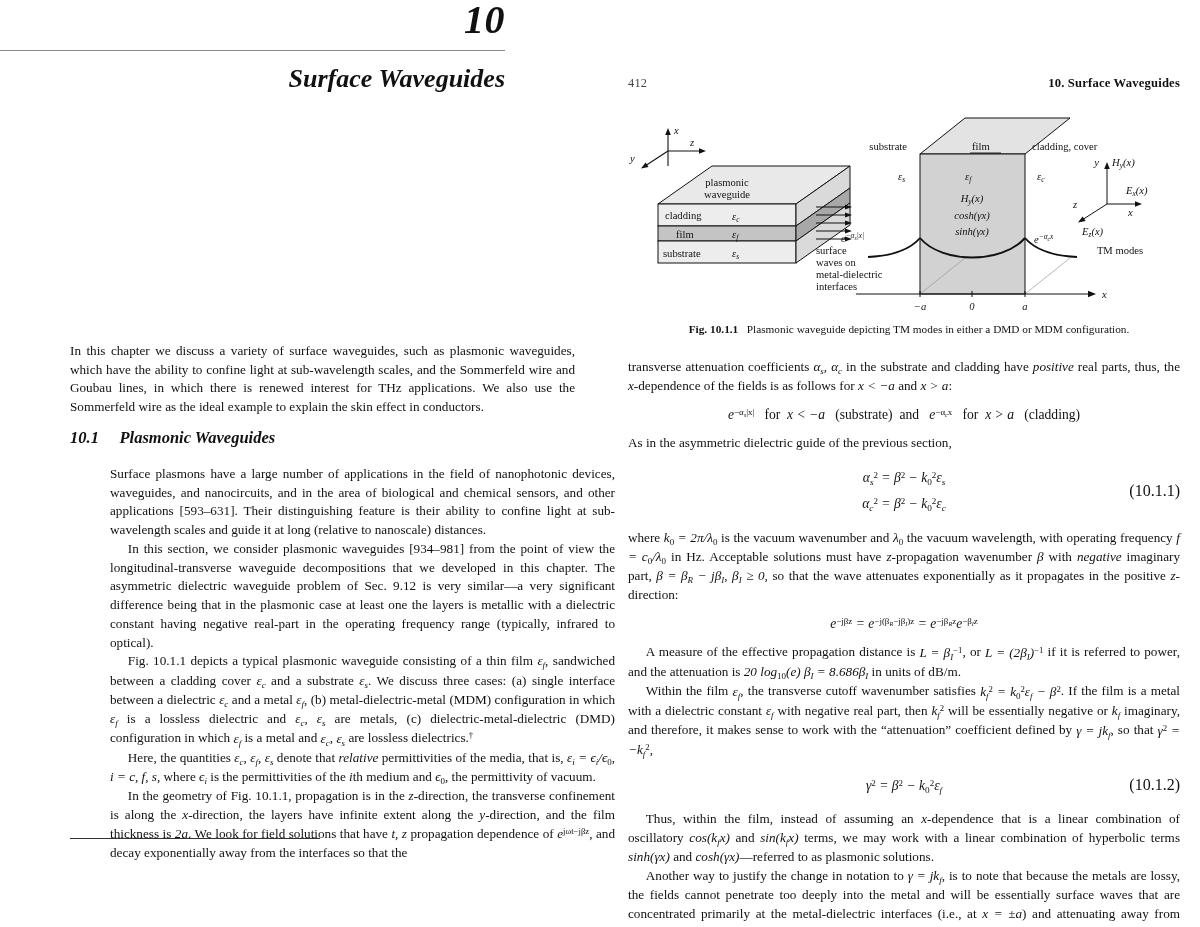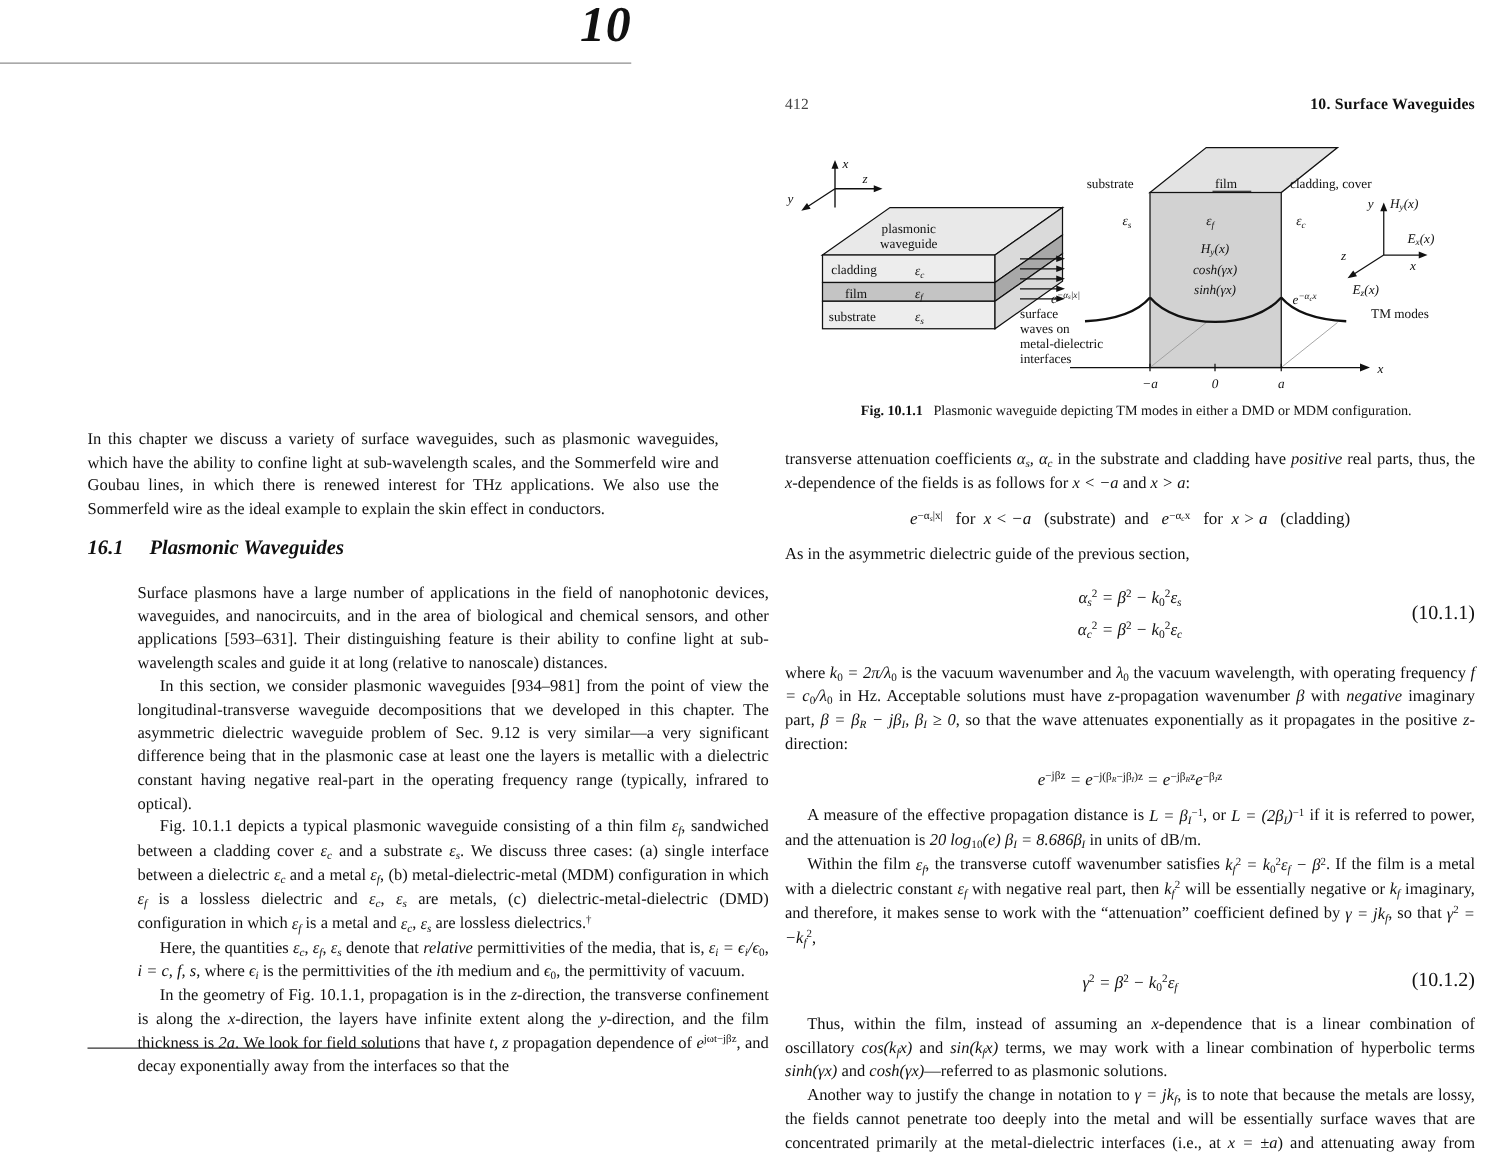--- a/index.html
+++ b/index.html
@@ -79,29 +79,30 @@
   .fxs{font-size:7.4px;}
 </style>
 </head>
 <body>
 
 <div class="page">
 
   <div id="left">
     <div class="chapnum">10</div>
     <div class="chaprule"></div>
+    <div class="chaptitle">Surface Waveguides</div>
   </div>
 
   <div id="intro">
     <p>In this chapter we discuss a variety of surface waveguides, such as plasmonic waveguides, which have the ability to confine light at sub-wavelength scales, and the Sommerfeld wire and Goubau lines, in which there is renewed interest for THz applications. We also use the Sommerfeld wire as the ideal example to explain the skin effect in conductors.</p>
   </div>
 
   <div id="sec-head-wrap">
     <div class="sechead">
-      <span>16.1</span>
+      <span>10.1</span>
       &nbsp;&nbsp;&nbsp;
       <span>Plasmonic Waveguides</span>
     </div>
   </div>
 
   <div id="body-left">
     <p>Surface plasmons have a large number of applications in the field of nanophotonic devices, waveguides, and nanocircuits, and in the area of biological and chemical sensors, and other applications [593–631]. Their distinguishing feature is their ability to confine light at sub-wavelength scales and guide it at long (relative to nanoscale) distances.</p>
     <p class="indent">In this section, we consider plasmonic waveguides [934–981] from the point of view the longitudinal-transverse waveguide decompositions that we developed in this chapter.  The asymmetric dielectric waveguide problem of Sec. 9.12 is very similar—a very significant difference being that in the plasmonic case at least one the layers is metallic with a dielectric constant having negative real-part in the operating frequency range (typically, infrared to optical).</p>
 
     <p class="indent">

